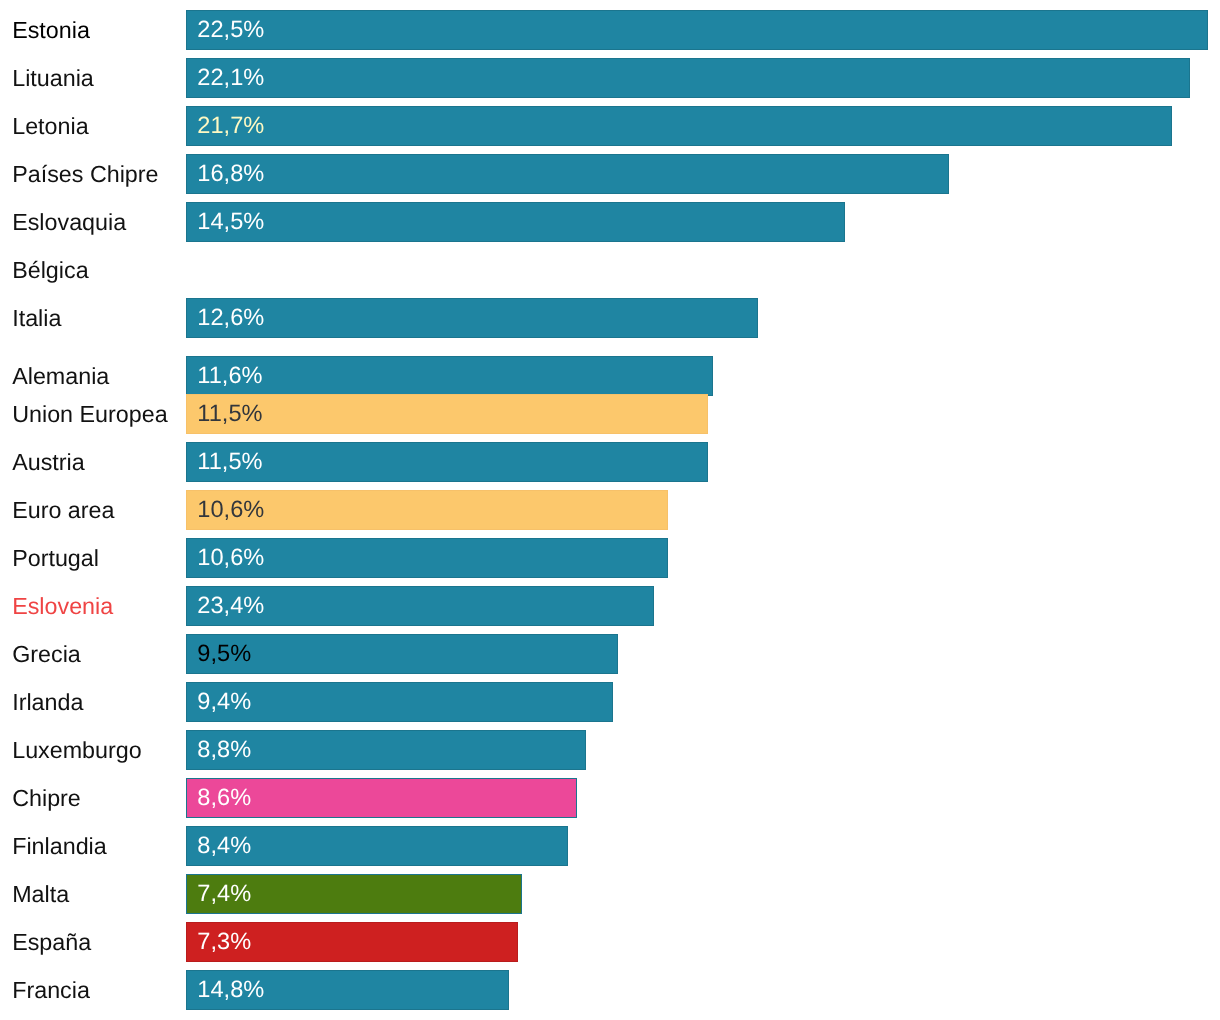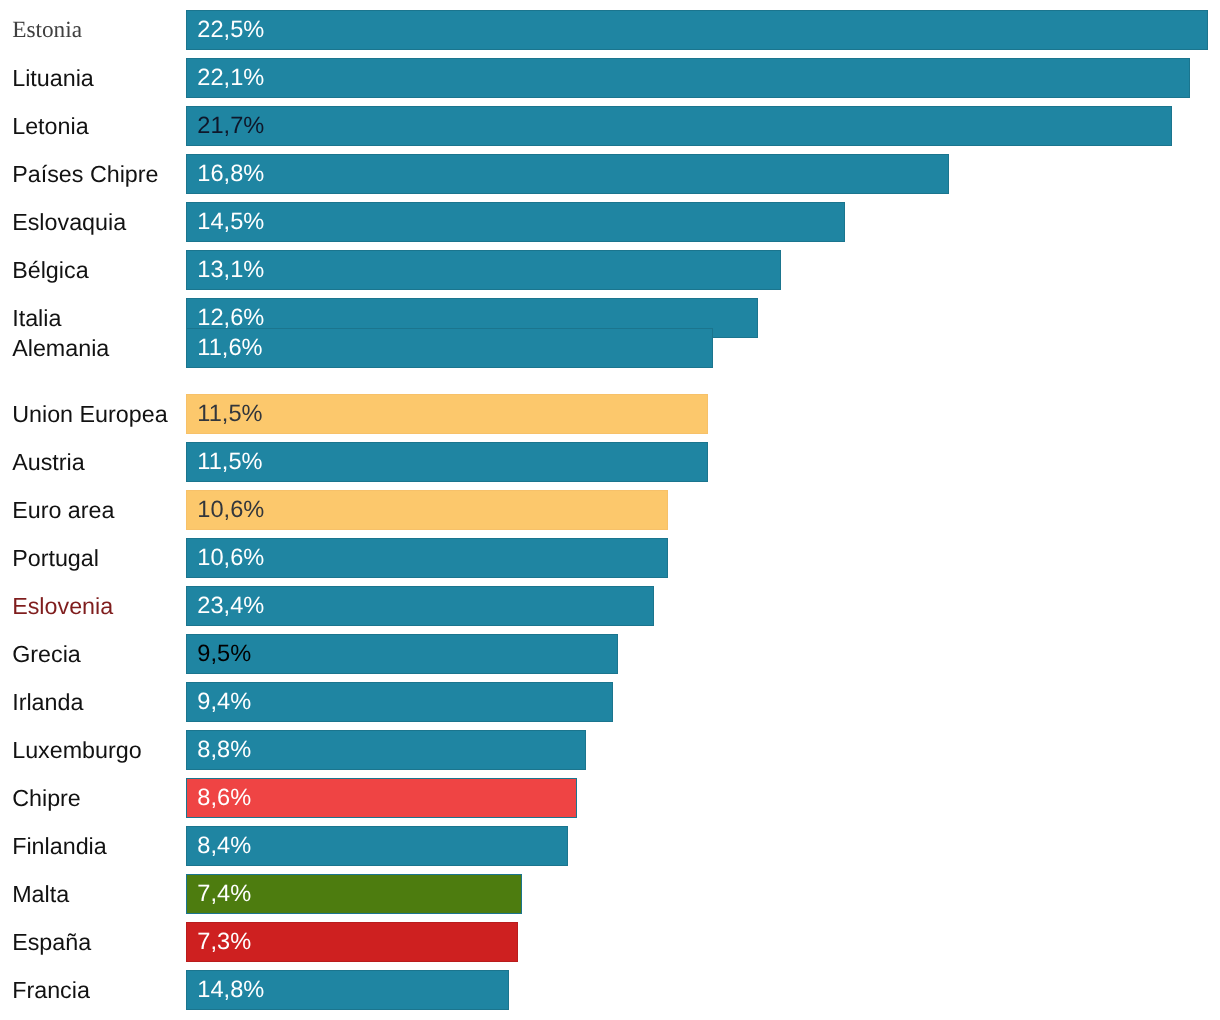--- a/index.html
+++ b/index.html
@@ -18,62 +18,59 @@
   .val{
     position:absolute;left:11.3px;top:0;height:40px;line-height:40px;
     font-size:23.6px;color:#ffffff;white-space:nowrap;letter-spacing:0;
   }
 </style>
 </head>
 <body style="background: rgb(255, 255, 255);">
 
 <div id="chart">
   <div class="row" style="top: 9.8px; height: 40px;">
-    <div class="cat" style="color: #404040; font-family: Liberation Serif, serif;">Estonia</div>
+    <div class="cat" style="color: #000000;">Estonia</div>
     <div class="bar" style="left: 186.05px; height: 40px; width: 1022.17px; background: rgb(31, 133, 162); box-shadow: rgb(27, 117, 142) 0px 0px 0px 1px inset;">
         <div class="val" style="color: rgb(255, 255, 255);">22,5%</div>
       </div>
   </div>
   <div class="row" style="top: 57.8px; height: 40px;">
     <div class="cat" style="color: rgb(18, 18, 18);">Lituania</div>
     <div class="bar" style="left: 186.05px; height: 40px; width: 1004px; background: rgb(31, 133, 162); box-shadow: rgb(27, 117, 142) 0px 0px 0px 1px inset;">
         <div class="val" style="color: rgb(255, 255, 255);">22,1%</div>
       </div>
   </div>
   <div class="row" style="top: 105.8px; height: 40px;">
     <div class="cat" style="color: rgb(18, 18, 18);">Letonia</div>
     <div class="bar" style="left: 186.05px; height: 40px; width: 985.831px; background: rgb(31, 133, 162); box-shadow: rgb(27, 117, 142) 0px 0px 0px 1px inset;">
-        <div class="val" style="color: #0f172a;">21,7%</div>
+        <div class="val" style="color: #fef9c3;">21,7%</div>
       </div>
   </div>
   <div class="row" style="top: 153.8px; height: 40px;">
     <div class="cat" style="color: rgb(18, 18, 18);">Países Chipre</div>
     <div class="bar" style="left: 186.05px; height: 40px; width: 763.224px; background: rgb(31, 133, 162); box-shadow: rgb(27, 117, 142) 0px 0px 0px 1px inset; text-align: center;">
         <div class="val" style="color: rgb(255, 255, 255);">16,8%</div>
       </div>
   </div>
   <div class="row" style="top: 201.8px; height: 28px; border-radius: 18px;">
     <div class="cat" style="color: rgb(18, 18, 18);">Eslovaquia</div>
     <div class="bar" style="left: 186.05px; height: 40px; width: 658.735px; background: rgb(31, 133, 162); box-shadow: rgb(27, 117, 142) 0px 0px 0px 1px inset;">
         <div class="val" style="color: rgb(255, 255, 255);">14,5%</div>
       </div>
   </div>
   <div class="row" style="top: 249.8px; height: 40px;">
     <div class="cat" style="color: rgb(18, 18, 18);">Bélgica</div>
-    <div class="bar" style="left: 186.05px; height: 40px; width: 595.133px; background: rgb(31, 133, 162); box-shadow: rgb(27, 117, 142) 0px 0px 0px 1px inset;">
-        <div class="val" style="color: rgb(255, 255, 255);">13,1%</div>
-      </div>
   </div>
   <div class="row" style="top: 297.8px; height: 40px;">
     <div class="cat" style="color: rgb(18, 18, 18);">Italia</div>
     <div class="bar" style="left: 186.05px; height: 40px; width: 572.418px; background: rgb(31, 133, 162); box-shadow: rgb(27, 117, 142) 0px 0px 0px 1px inset;">
         <div class="val" style="color: rgb(255, 255, 255);">12,6%</div>
       </div>
   </div>
-  <div class="row" style="top: 328px; height: 40px;">
+  <div class="row" style="top: 356px; height: 40px;">
     <div class="cat" style="color: rgb(18, 18, 18);">Alemania</div>
     <div class="bar" style="left: 186.05px; height: 40px; width: 526.988px; background: rgb(31, 133, 162); box-shadow: rgb(27, 117, 142) 0px 0px 0px 1px inset;">
         <div class="val" style="color: rgb(255, 255, 255);">11,6%</div>
       </div>
   </div>
   <div class="row" style="top: 393.8px; height: 40px;">
     <div class="cat" style="color: rgb(18, 18, 18);">Union Europea</div>
     <div class="bar" style="left: 186.05px; height: 40px; width: 522.445px; background: rgb(252, 200, 108); box-shadow: rgb(247, 193, 105) 0px 0px 0px 1px inset;">
         <div class="val" style="color: rgb(50, 54, 60);">11,5%</div>
       </div>
@@ -90,21 +87,21 @@
         <div class="val" style="color: rgb(50, 54, 60);">10,6%</div>
       </div>
   </div>
   <div class="row" style="top: 537.8px; height: 40px;">
     <div class="cat" style="color: rgb(18, 18, 18);">Portugal</div>
     <div class="bar" style="left: 186.05px; height: 40px; width: 481.558px; background: rgb(31, 133, 162); box-shadow: rgb(27, 117, 142) 0px 0px 0px 1px inset;">
         <div class="val" style="color: rgb(255, 255, 255);">10,6%</div>
       </div>
   </div>
   <div class="row" style="top: 585.8px; height: 40px;">
-    <div class="cat" style="color: #7f1d1d;">Eslovenia</div>
+    <div class="cat" style="color: #ef4444;">Eslovenia</div>
     <div class="bar" style="left: 186.05px; height: 40px; width: 467.929px; background: rgb(31, 133, 162); box-shadow: rgb(27, 117, 142) 0px 0px 0px 1px inset;">
         <div class="val" style="color: rgb(255, 255, 255);">23,4%</div>
       </div>
   </div>
   <div class="row" style="top: 633.8px; height: 40px;">
     <div class="cat" style="color: rgb(18, 18, 18);">Grecia</div>
     <div class="bar" style="left: 186.05px; height: 40px; width: 431.585px; background: rgb(31, 133, 162); box-shadow: rgb(27, 117, 142) 0px 0px 0px 1px inset;">
         <div class="val" style="color: #000000;">9,5%</div>
       </div>
   </div>
@@ -115,21 +112,21 @@
       </div>
   </div>
   <div class="row" style="top: 729.8px; height: 40px;">
     <div class="cat" style="color: rgb(18, 18, 18);">Luxemburgo</div>
     <div class="bar" style="left: 186.05px; height: 40px; width: 399.784px; background: rgb(31, 133, 162); box-shadow: rgb(27, 117, 142) 0px 0px 0px 1px inset;">
         <div class="val" style="color: rgb(255, 255, 255);">8,8%</div>
       </div>
   </div>
   <div class="row" style="top: 777.8px; height: 40px;">
     <div class="cat" style="color: rgb(18, 18, 18);">Chipre</div>
-    <div class="bar" style="left: 186.05px; height: 40px; width: 390.698px; background: #ef4444; box-shadow: rgb(27, 117, 142) 0px 0px 0px 1px inset;">
+    <div class="bar" style="left: 186.05px; height: 40px; width: 390.698px; background: #ec4899; box-shadow: rgb(27, 117, 142) 0px 0px 0px 1px inset;">
         <div class="val" style="color: rgb(255, 255, 255);">8,6%</div>
       </div>
   </div>
   <div class="row" style="top: 825.8px; height: 40px;">
     <div class="cat" style="color: rgb(18, 18, 18);">Finlandia</div>
     <div class="bar" style="left: 186.05px; height: 40px; width: 381.612px; background: rgb(31, 133, 162); box-shadow: rgb(27, 117, 142) 0px 0px 0px 1px inset;">
         <div class="val" style="color: rgb(255, 255, 255);">8,4%</div>
       </div>
   </div>
   <div class="row" style="top: 873.8px; height: 40px;">

